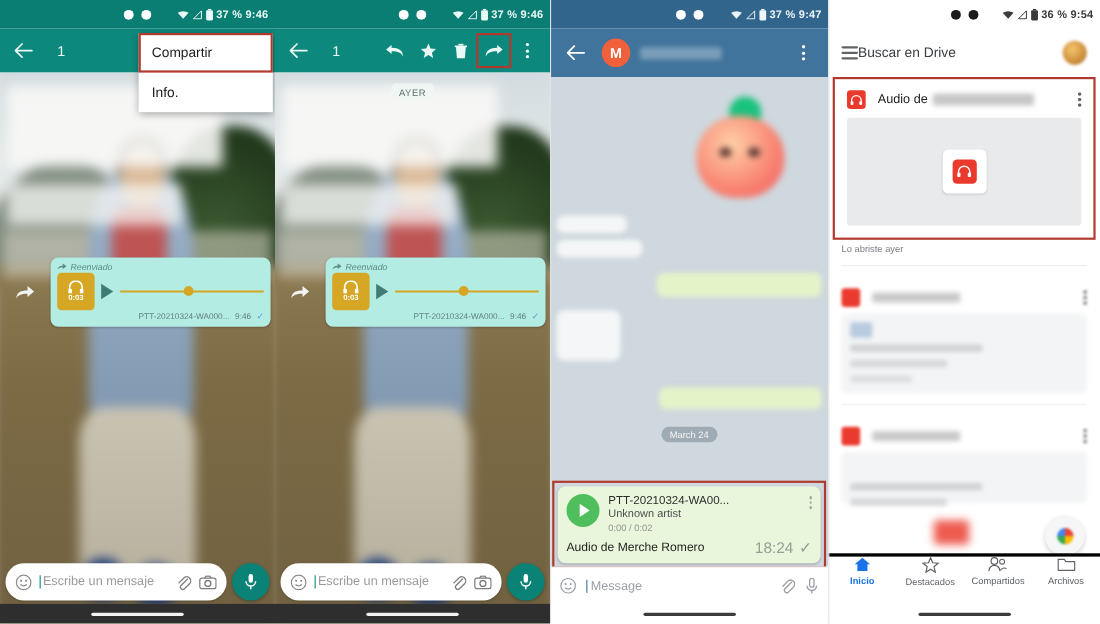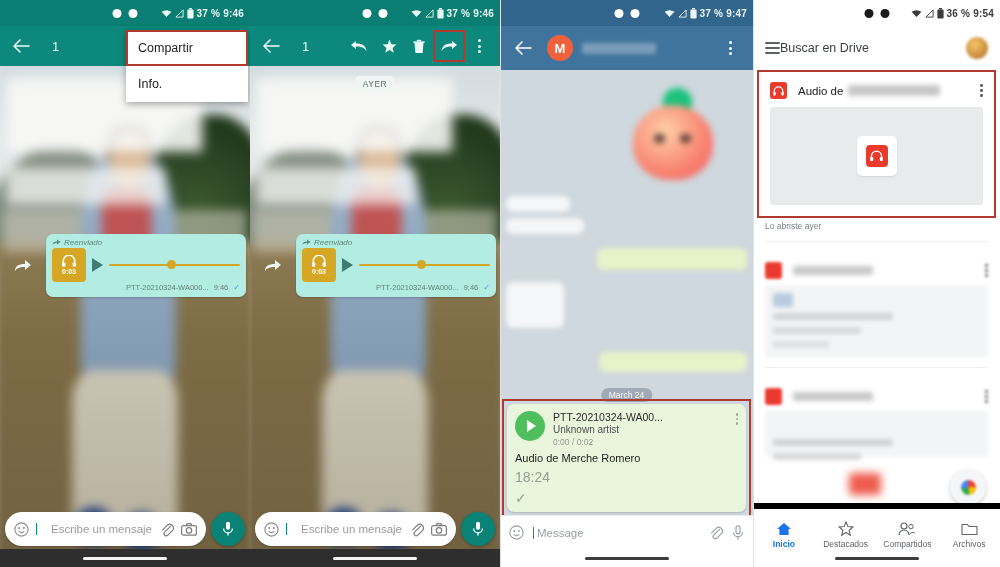--- a/index.html
+++ b/index.html
@@ -129,21 +129,21 @@
   
   .wa-inputbar {
     position:absolute; left:0; right:0; bottom:18px; height:40px;
     display:flex; align-items:center; padding:0 5px; gap:5px; z-index:8;
   }
   .wa-field {
     flex:1; height:34px; background:#fff; border-radius:19px;
     display:flex; align-items:center; padding:0 9px; gap:7px;
     box-shadow:0 1px 2px rgba(0,0,0,.2);
   }
-  .wa-field .ph { flex:1; font-size:11.5px; color:#9a9a9a; border-left:1.6px solid #0c897c; padding-left:14px; }
+  .wa-field .ph { flex:1; font-size:11.5px; color:#9a9a9a; border-left:1.6px solid #0c897c; padding-left:2px; }
   .mic-btn { width:34px;height:34px;border-radius:50%;background:#0b8276;
              display:flex;align-items:center;justify-content:center;flex:0 0 auto; box-shadow:0 1px 3px rgba(0,0,0,.3); }
   .navbar-stub { position:absolute; left:0; right:0; bottom:0; height:18px; background:#2e2e2e; display:flex; align-items:center; justify-content:center; }
   .navbar-stub .pill { width:84px; height:3px; border-radius:2px; background:#f3f3f3; }
   .navbar-light { background:#fff; }
   .navbar-light .pill { background:#3c3c3c; }
 
   
   .tg-toolbar {
     height:44px; background:#41749c; display:flex; align-items:center;
@@ -176,21 +176,21 @@
   .tga-top { display:flex; align-items:flex-start; gap:8px; }
   .tga-play { width:30px;height:30px;border-radius:50%;background:#4fbf5e;
               display:flex;align-items:center;justify-content:center;flex:0 0 auto; }
   .tga-play .tri { width:0;height:0;border-left:9px solid #fff;border-top:6px solid transparent;border-bottom:6px solid transparent; margin-left:2px;}
   .tga-meta { flex:1; min-width:0; }
   .tga-name { font-size:10.5px; color:#2b2b2b; white-space:nowrap; overflow:hidden; text-overflow:ellipsis; }
   .tga-artist { font-size:10px; color:#4e4e4e; margin-top:1px; }
   .tga-time { font-size:8.5px; color:#8e9a8e; margin-top:2px; }
   .tga-kebab { display:flex; flex-direction:column; gap:2px; align-items:center; padding-top:2px; }
   .tga-kebab i { width:2.5px;height:2.5px;border-radius:50%;background:#9aa69a;display:block; }
-  .tga-cap { display:flex; align-items:flex-start; gap:5px; margin-top:5px;flex-direction:column; }
+  .tga-cap { display:flex; align-items:center; gap:5px; margin-top:5px; }
   .tga-cap .txt { font-size:11px; color:#1d1d1d; flex:1; }
   .tga-cap .ts { font-size:14px; color:#93a093; }
   .tg-inputbar {
     position:absolute; left:0; right:0; bottom:18px; height:34px;
     background:#fff; display:flex; align-items:center; padding:0 9px; gap:9px;
     border-top:1px solid #e8eaec;
   }
   .tg-inputbar .ph { flex:1; font-size:11.5px; color:#9aa0a6; border-left:1.6px solid #41749c; padding-left:3px; }
 
   
@@ -235,21 +235,21 @@
     position:absolute; right:14px; bottom:62px; width:36px;height:36px;border-radius:50%;
     background:#f5f6f7; box-shadow:0 2px 5px rgba(0,0,0,.18);
     display:flex; align-items:center; justify-content:center;
   }
   .dr-fab .g { width:15px;height:15px;border-radius:50%;
                background:conic-gradient(#ea4335 0 25%, #fbbc04 0 50%, #34a853 0 75%, #4285f4 0); filter:blur(1px); }
   .dr-red-blur { position:absolute; left:96px; bottom:72px; width:32px;height:22px;background:#ee5b4f;border-radius:3px; filter:blur(4px); }
 
   .dr-bottomnav {
     position:absolute; left:0; right:0; bottom:18px; height:46px; background:#fff;
-    display:flex; align-items:flex-end; border-top:6px solid #000000;
+    display:flex; align-items:flex-start; border-top:3px solid #000000;
   }
   .bn-item { flex:1; display:flex; flex-direction:column; align-items:center; gap:3px; cursor:pointer; }
   .bn-item .lbl { font-size:8.5px; color:#5f6368; }
   .bn-item.active .lbl { color:#1a73e8; font-weight:600; }
 
   .panel-divider { position:absolute; top:0; bottom:0; width:1px; background:#e2e2e2; }
 </style>
 </head>
 <body>
 

